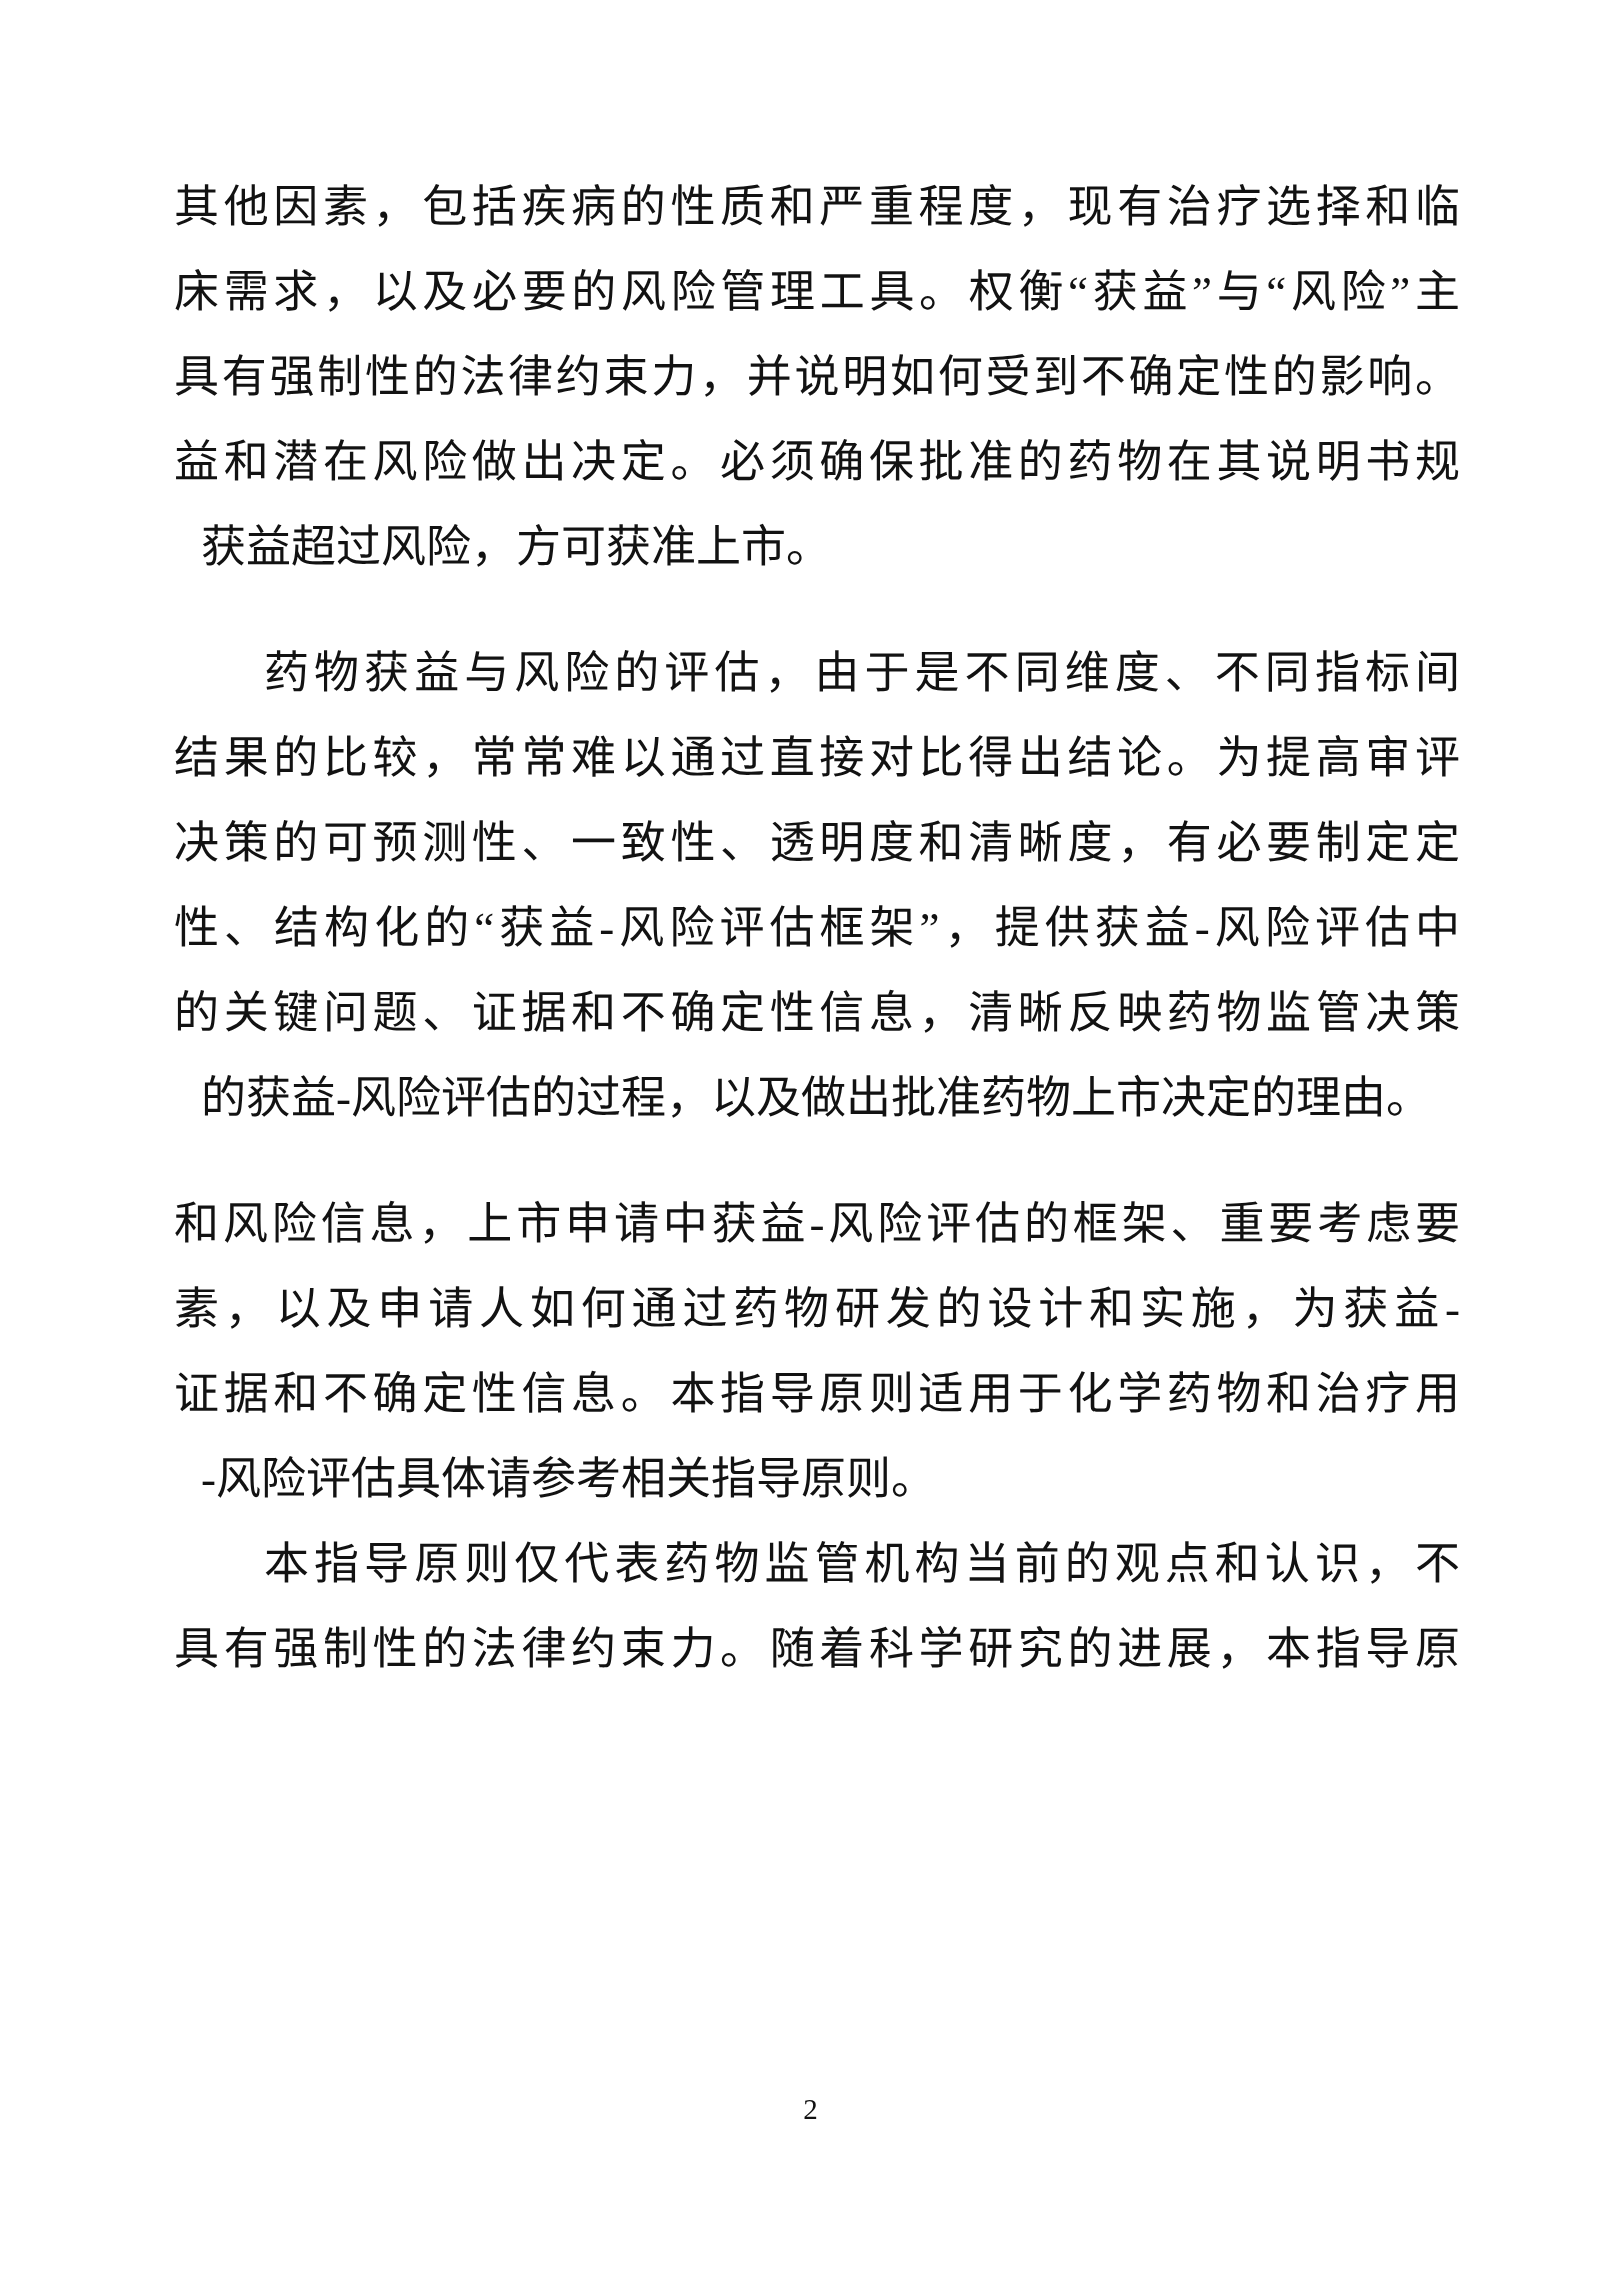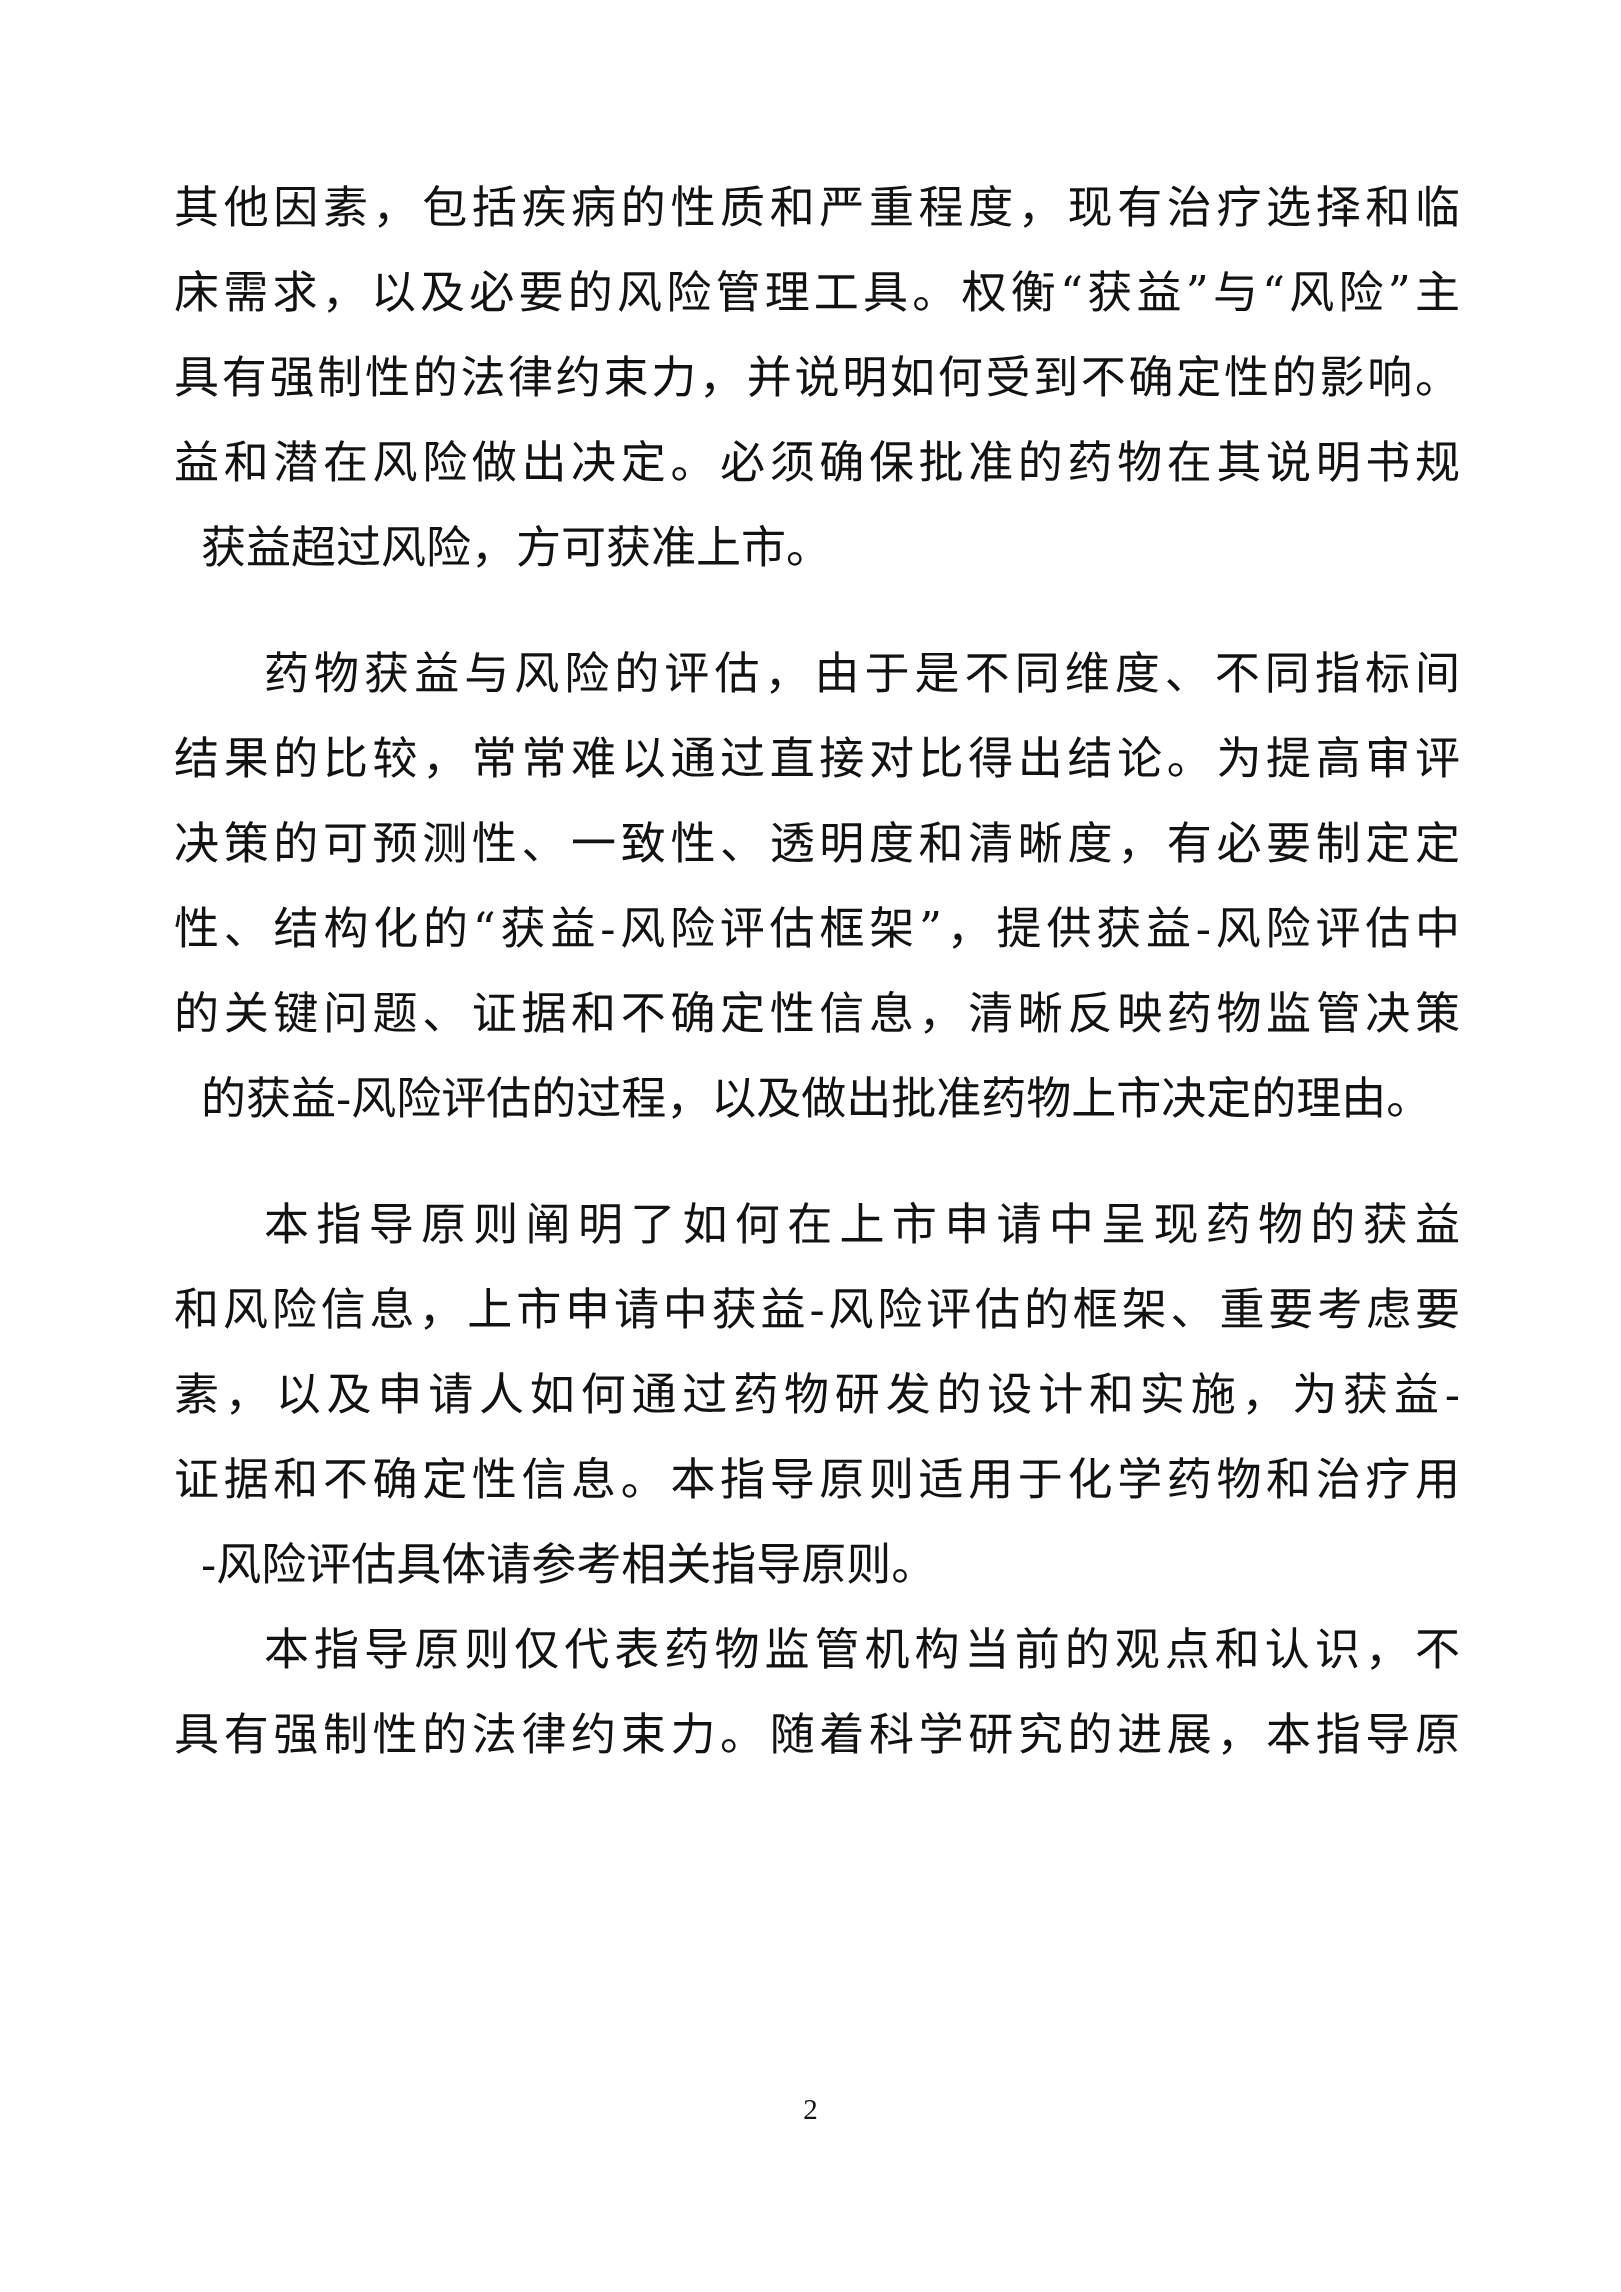--- a/index.html
+++ b/index.html
@@ -12,20 +12,21 @@
     position: relative;
     overflow: hidden;
     font-family: "DejaVu Serif", serif;
     color: #121212;
   }
   .text-block {
     position: absolute;
     left: 174px;
     top: 165px;
     width: 1286px;
+    font-family: Liberation Serif, serif;
   }
   .paragraph { }
   .paragraph.gap-before { margin-top: 41px; }
   .line {
     font-size: 45px;
     height: 85px;
     line-height: 85px;
     white-space: nowrap;
     text-align: justify;
     text-align-last: justify;
@@ -64,21 +65,20 @@
       </div>
       <div class="paragraph gap-before">
         <div class="line first-indent">药物获益与风险的评估，由于是不同维度、不同指标间</div>
         <div class="line">结果的比较，常常难以通过直接对比得出结论。为提高审评</div>
         <div class="line">决策的可预测性、一致性、透明度和清晰度，有必要制定定</div>
         <div class="line">性、结构化的“获益-风险评估框架”，提供获益-风险评估中</div>
         <div class="line">的关键问题、证据和不确定性信息，清晰反映药物监管决策</div>
         <div class="line last-line">的获益-风险评估的过程，以及做出批准药物上市决定的理由。</div>
       </div>
       <div class="paragraph gap-before">
-        <div class="line first-indent">本指导原则阐明了如何在上市申请中呈现药物的获益</div>
         <div class="line">和风险信息，上市申请中获益-风险评估的框架、重要考虑要</div>
         <div class="line">素，以及申请人如何通过药物研发的设计和实施，为获益-</div>
         <div class="line">证据和不确定性信息。本指导原则适用于化学药物和治疗用</div>
         <div class="line last-line">-风险评估具体请参考相关指导原则。</div>
       </div>
       <div class="paragraph">
         <div class="line first-indent">本指导原则仅代表药物监管机构当前的观点和认识，不</div>
         <div class="line">具有强制性的法律约束力。随着科学研究的进展，本指导原</div>
       </div>
     </section>

